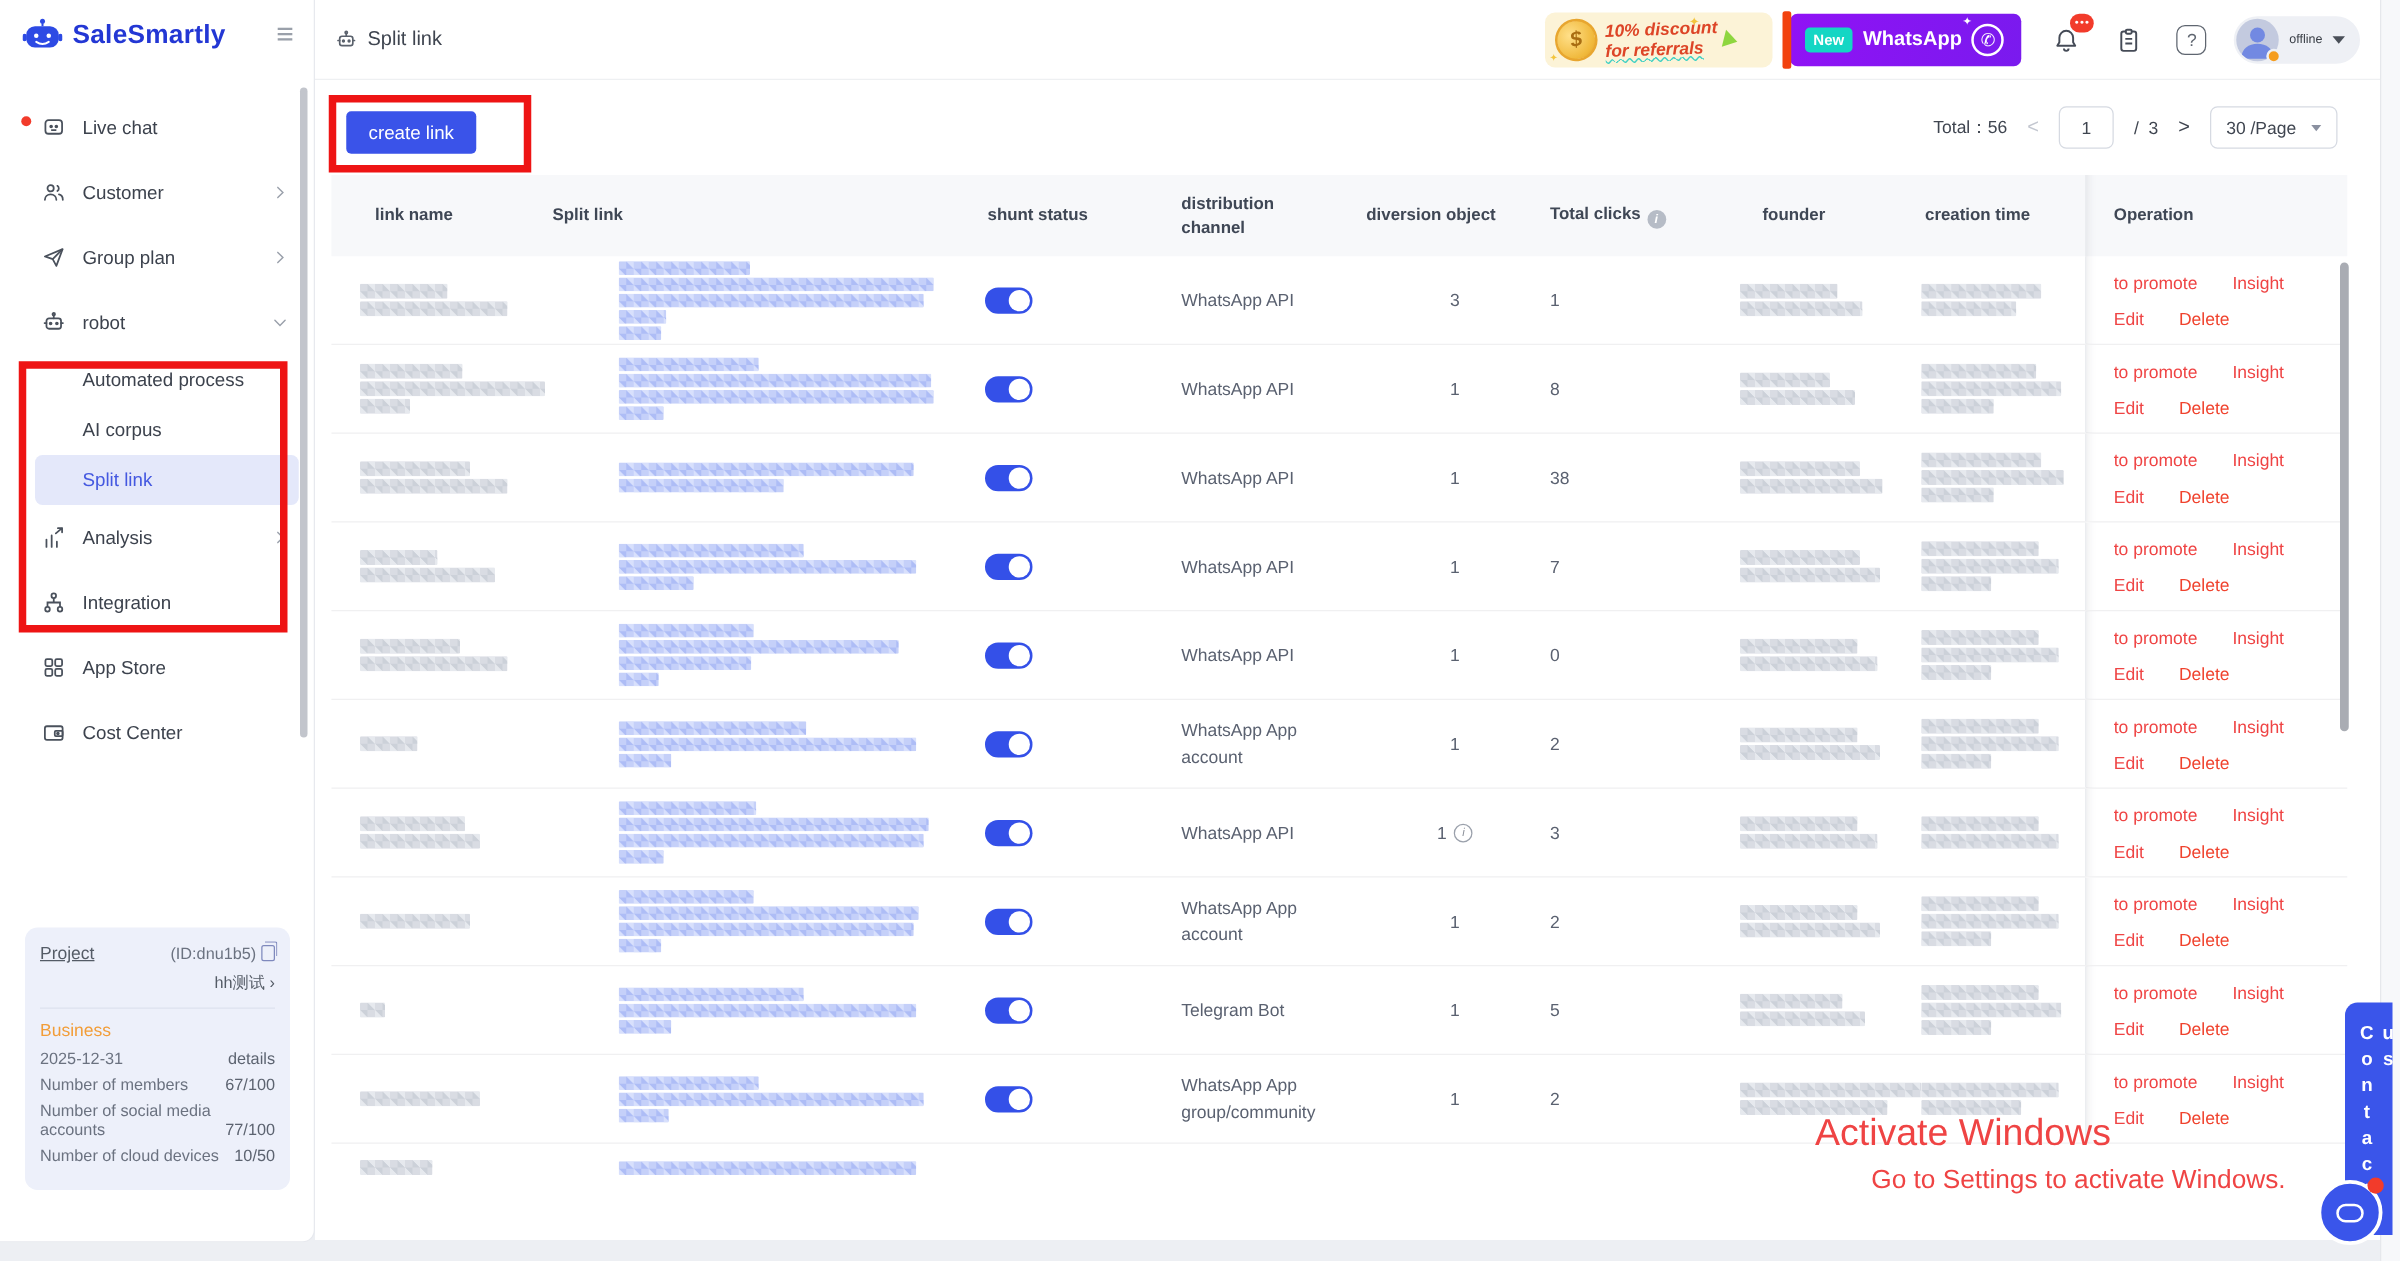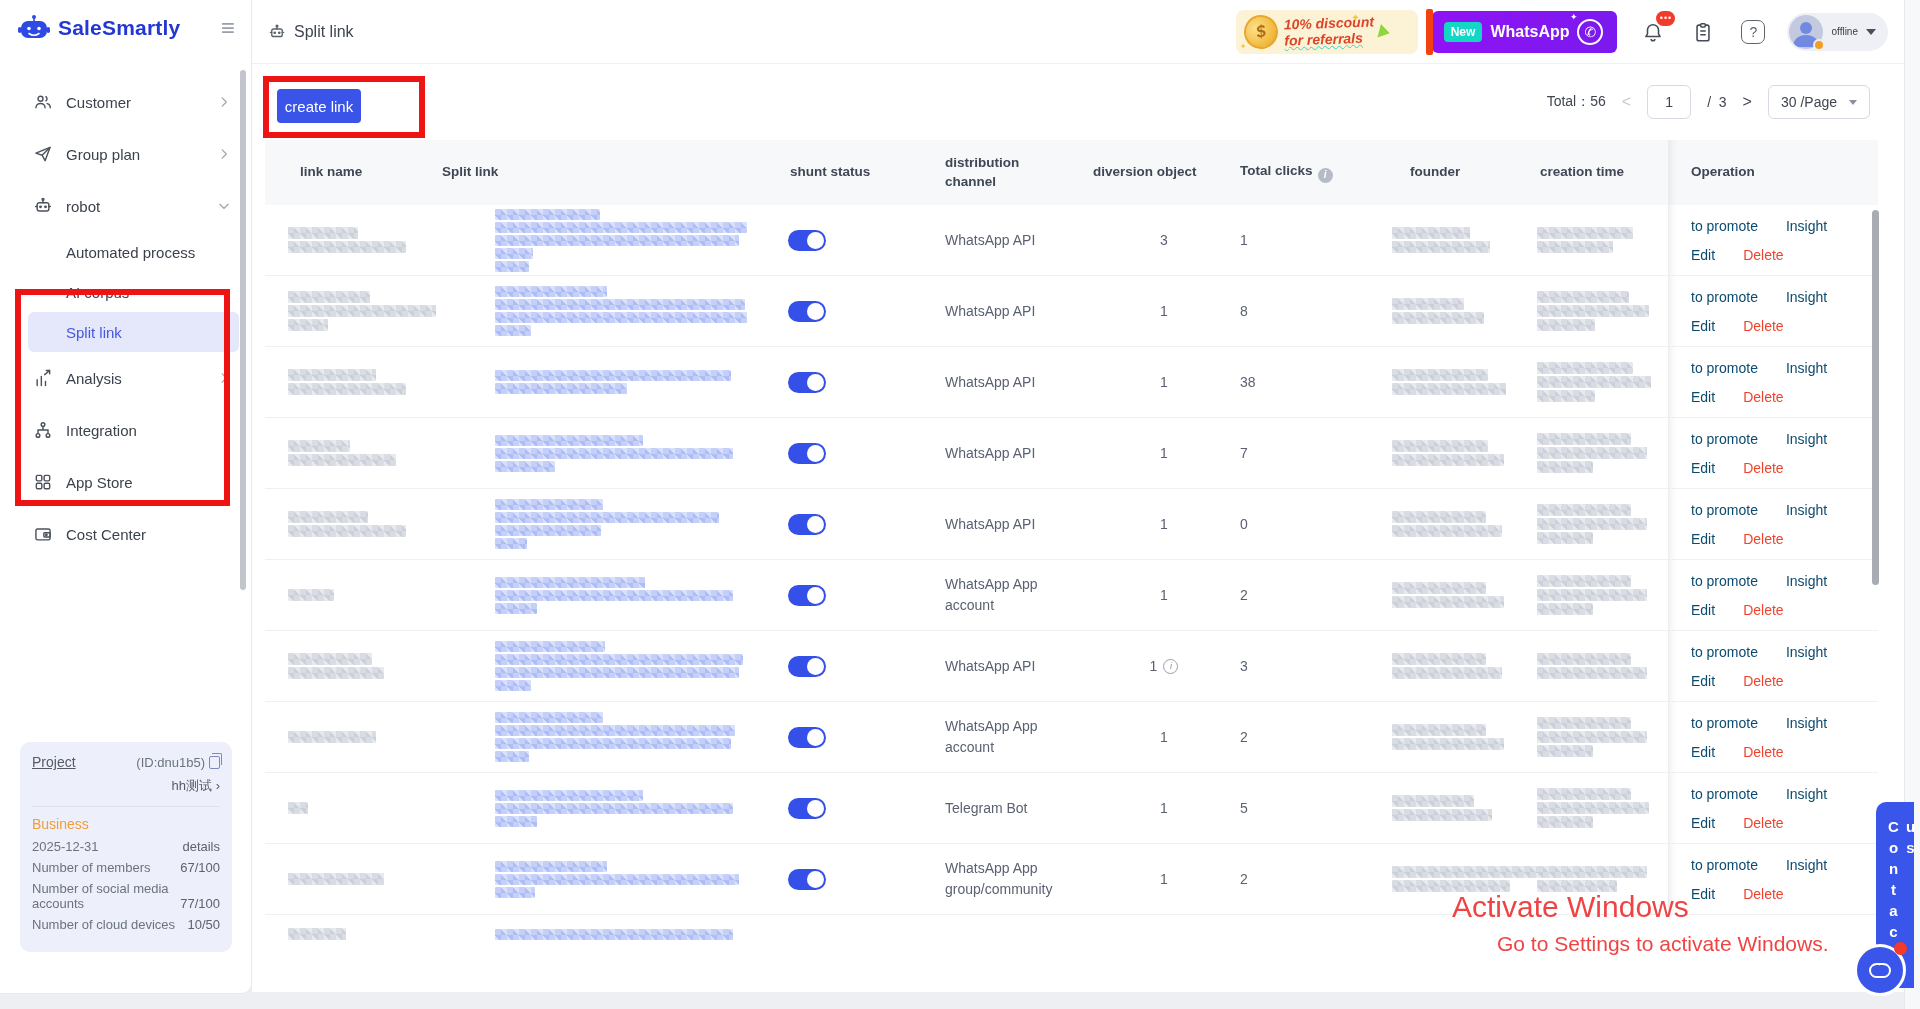--- a/index.html
+++ b/index.html
@@ -103,21 +103,21 @@
   .avatar { width:34px; height:34px; border-radius:50%; background:#c3cadf; position:relative; }
   .avatar svg { position:absolute; inset:0; border-radius:50%; }
   .status-dot { position:absolute; right:-2px; bottom:-2px; width:12px; height:12px; background:#f59d1f;
     border:2px solid #eef0f5; border-radius:50%; z-index:2; }
   .offline-lbl { font-size:10px; color:#383d45; }
   .caret-down { width:0; height:0; border-left:5px solid transparent; border-right:5px solid transparent;
     border-top:6px solid #4a4f58; }
 
   
   .toolbar { position:relative; height:76px; }
-  .create-btn { position:absolute; left:25px; top:25px; width:84px; height:34px; background:#3a53e9;
+  .create-btn { position:absolute; left:25px; top:25px; width:104px; height:34px; background:#3a53e9;
     color:#fff; border:none; border-radius:4px; font-size:15px; cursor:pointer; font-family:inherit; }
   .anno-create { left:11px; top:12px; width:162px; height:62px; }
   .pagination { position:absolute; right:34px; top:21px; display:flex; align-items:center; gap:16px;
     font-size:14px; color:#3f4550; }
   .pg-chev { font-size:16px; cursor:pointer; }
   .pg-chev.prev { color:#c3c7d0; }
   .pg-chev.next { color:#3f4550; }
   .page-box { width:44px; height:34px; border:1px solid #d6dae2; border-radius:6px;
     display:flex; align-items:center; justify-content:center; }
   .pp-box { height:34px; border:1px solid #d6dae2; border-radius:6px; display:flex; align-items:center;
@@ -171,21 +171,21 @@
   .toggle::after { content:""; position:absolute; right:2px; top:2px; width:17px; height:17px;
     background:#fff; border-radius:50%; }
 
   .info-f { width:15px; height:15px; border-radius:50%; background:#b6bcc6; color:#fff; font-size:10px;
     display:inline-flex; align-items:center; justify-content:center; margin-left:5px; vertical-align:-3px; font-style:italic; }
   .info-o { width:15px; height:15px; border:1px solid #9aa0ab; border-radius:50%; font-size:9px; color:#8a8f98;
     display:inline-flex; align-items:center; justify-content:center; font-style:italic; }
 
   .op-line { display:flex; }
   .op-line.l2 { margin-top:13px; }
-  .op-a { color:#0c4a6e; cursor:pointer; text-decoration:none; }
+  .op-a { color:#ef4444; cursor:pointer; text-decoration:none; }
   .op-promote, .op-edit { margin-right:28px; }
   .op-a.op-del { color:#f0432e; }
 
   .tbl-thumb { position:absolute; left:1620px; top:210px; width:7px; height:375px;
     background:#a9acb3; border-radius:4px; z-index:7; }
 
   
   .wm { position:absolute; color:#ef4444; z-index:4; white-space:nowrap; }
   .wm1 { left:1200px; top:890px; font-size:30px; }
   .wm2 { left:1245px; top:932px; font-size:21px; }
@@ -222,20 +222,32 @@
           <circle cx="21" cy="14.5" r="1.8" fill="#fff"></circle>
           <path d="M11 19.5 q5 3.5 10 0" stroke="#fff" stroke-width="1.6" fill="none" stroke-linecap="round"></path>
         </svg>
       </span>
       <span class="logo-text">SaleSmartly</span>
       <span class="hamburger-icon">≡</span>
     </div>
 
     <nav class="menu">
 
+      <div class="mi">
+        <span class="dot"></span>
+        <span class="ic">
+          <svg width="20" height="20" viewBox="0 0 24 24" fill="none" stroke="currentColor" stroke-width="1.7" stroke-linejoin="round">
+              <rect x="4" y="5" width="16" height="13" rx="3"></rect>
+              <circle cx="9.5" cy="11" r="0.9" fill="currentColor"></circle>
+              <circle cx="14.5" cy="11" r="0.9" fill="currentColor"></circle>
+              <path d="M9.5 14.5 h5"></path>
+            </svg>
+        </span>
+        <span class="lbl">Live chat</span>
+      </div>
 
       <div class="mi">
         <span class="ic">
           <svg width="20" height="20" viewBox="0 0 24 24" fill="none" stroke="currentColor" stroke-width="1.7" stroke-linecap="round">
               <circle cx="9" cy="8" r="3"></circle>
               <path d="M3.5 19 c0-3.2 2.5-5.3 5.5-5.3 s5.5 2.1 5.5 5.3"></path>
               <path d="M15.5 5.6 a3 3 0 0 1 0 5"></path>
               <path d="M17 13.9 c2.4.5 3.7 2.3 3.7 5.1"></path>
             </svg>
         </span>

